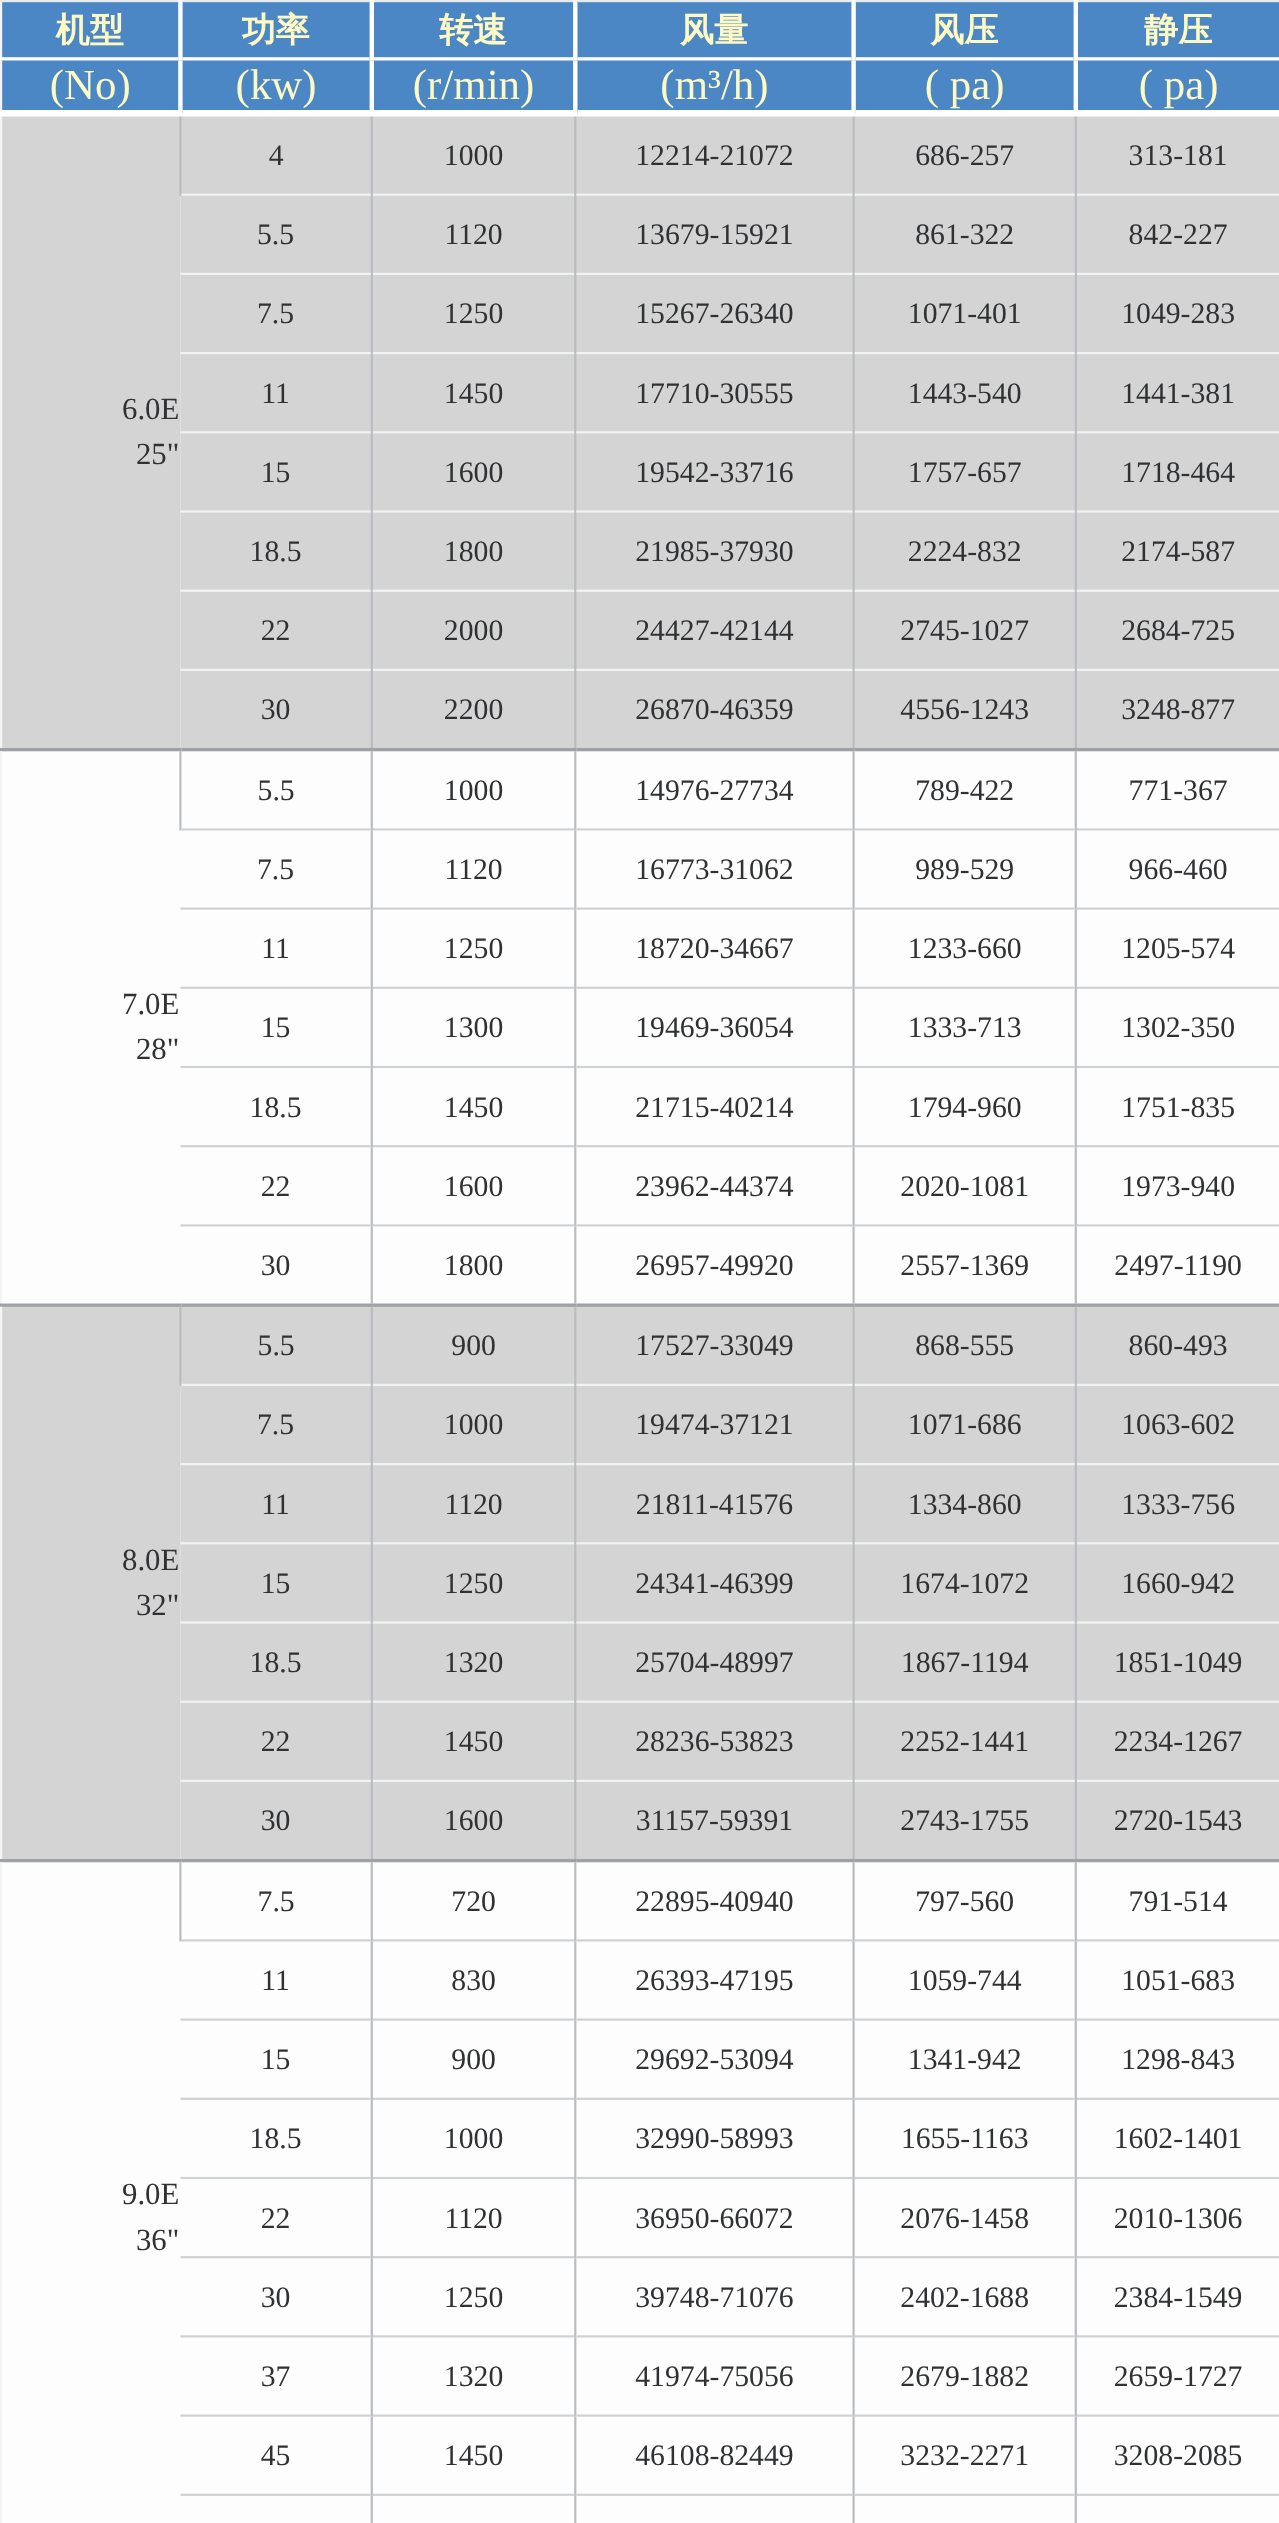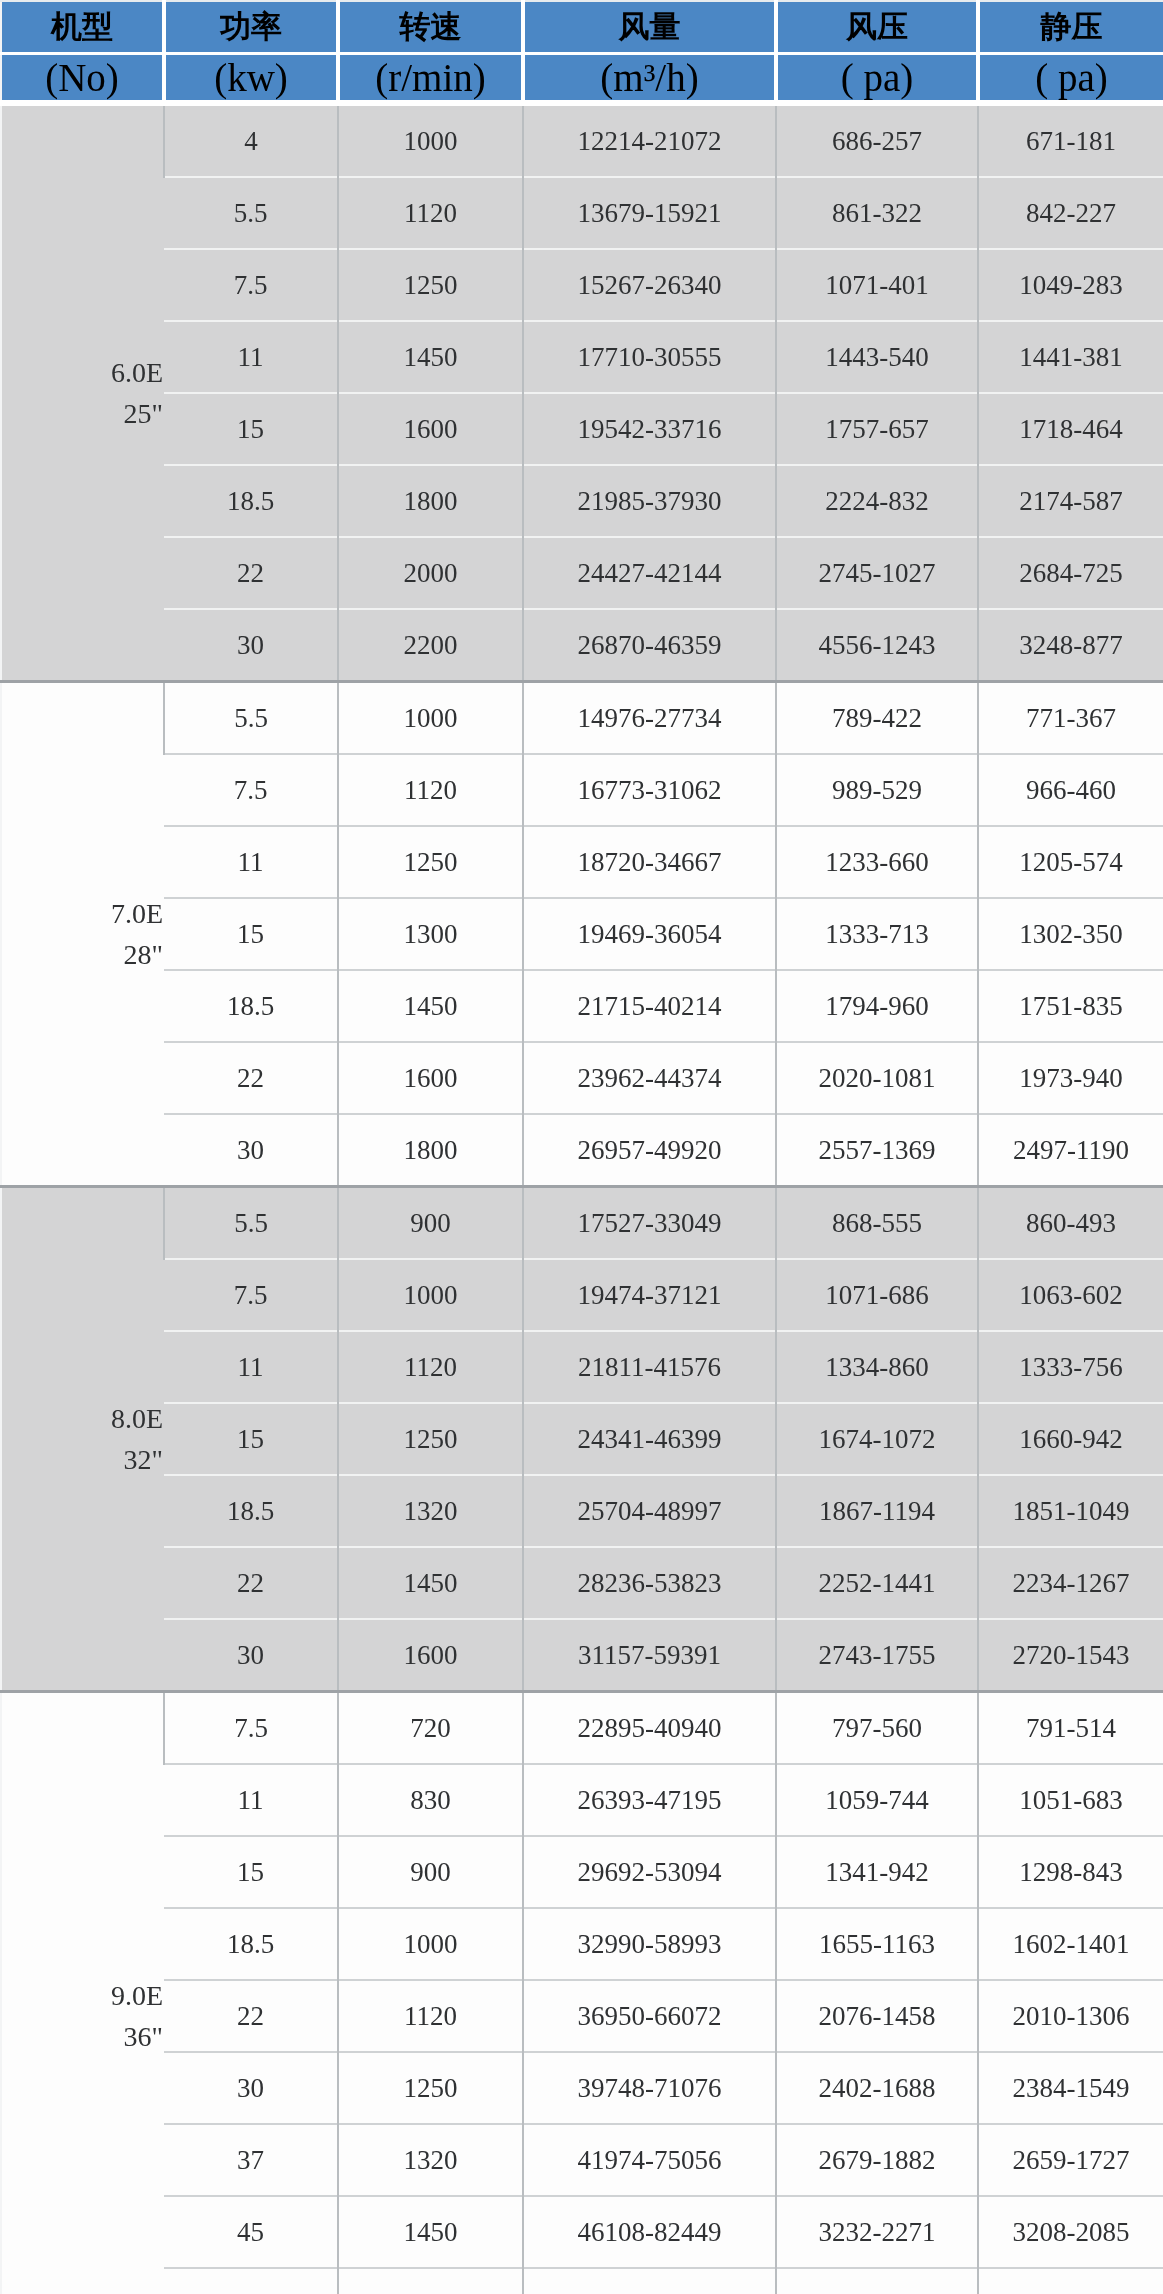--- a/index.html
+++ b/index.html
@@ -26,21 +26,21 @@
   }
   col.c0{width:163px}
   col.c1{width:174px}
   col.c2{width:185px}
   col.c3{width:253px}
   col.c4{width:202px}
   col.c5{width:186px}
 
   thead th{
     background:var(--header-bg);
-    color:#000000;
+    color:#fef9c3;
     text-align:center;
     font-weight:normal;
     padding:0;
     margin-left:12px;
   }
   thead th + th{border-left:4px solid #ffffff;}
   thead tr.title-row th{
     font-family:"Liberation Sans", sans-serif;
     font-weight:bold;
     font-size:31px;
@@ -103,21 +103,21 @@
 <tbody class="group-gray">
       <tr>
         <td rowspan="8" class="model-cell">
           <div>6.0E</div>
           <div>25"</div>
         </td>
         <td>4</td>
         <td>1000</td>
         <td>12214-21072</td>
         <td>686-257</td>
-        <td>671-181</td>
+        <td>313-181</td>
       </tr>
       <tr>
         <td>5.5</td>
         <td>1120</td>
         <td>13679-15921</td>
         <td>861-322</td>
         <td>842-227</td>
       </tr>
       <tr>
         <td>7.5</td>

